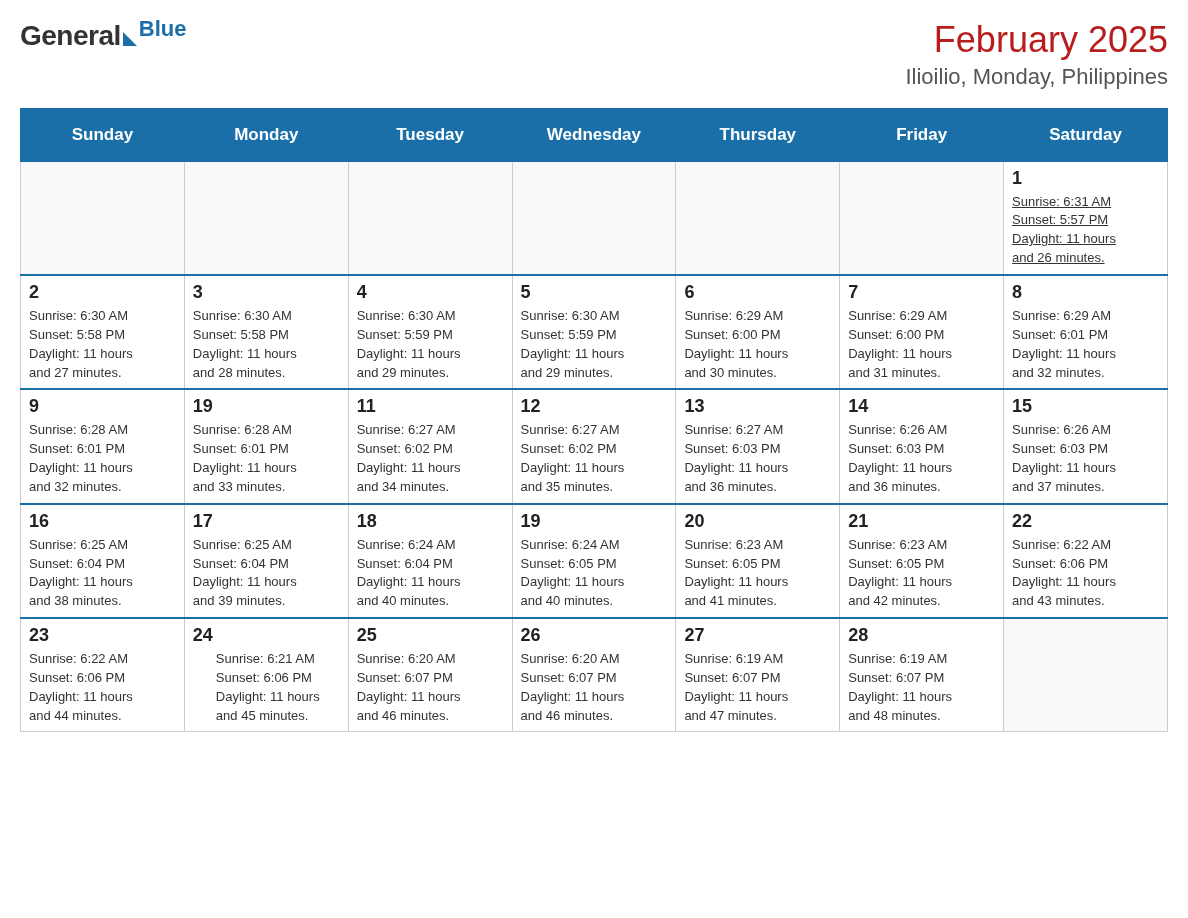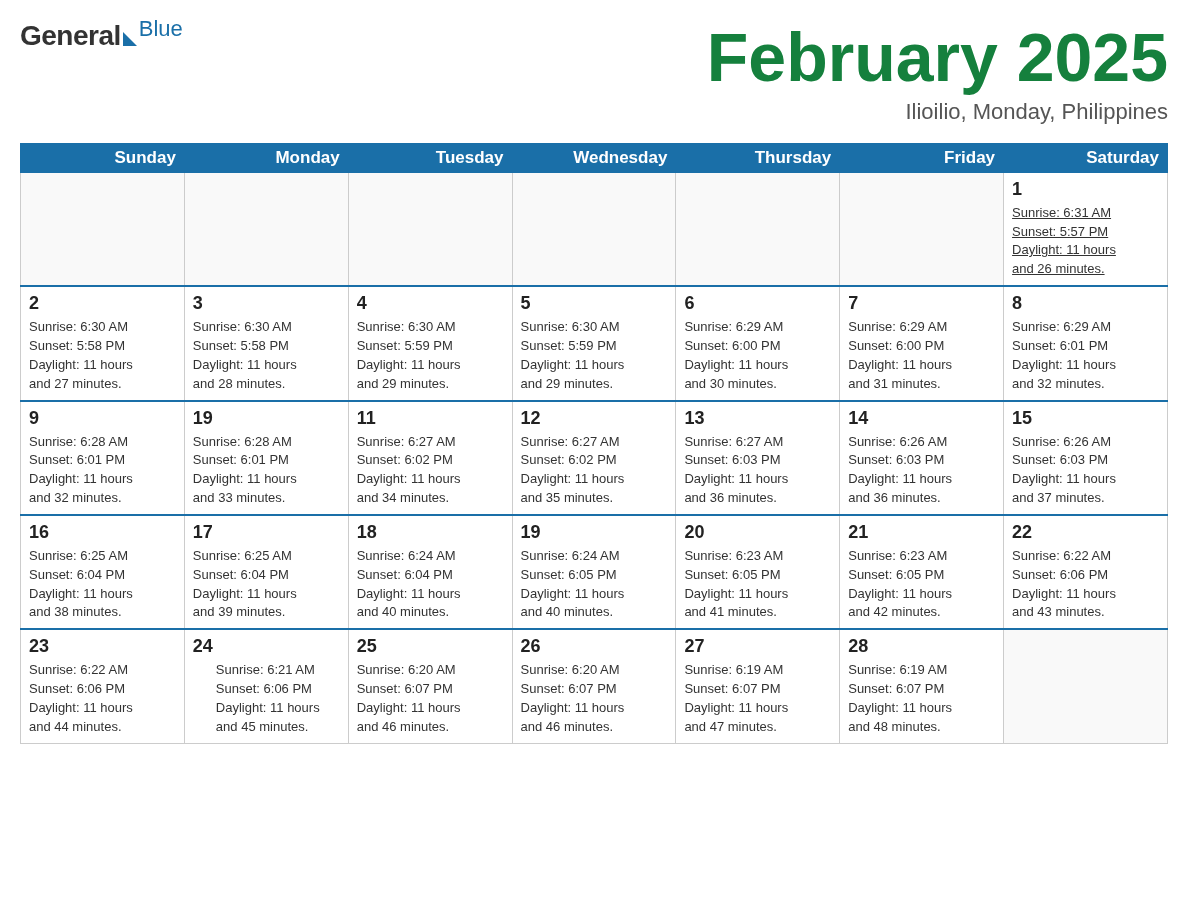--- a/index.html
+++ b/index.html
@@ -35,51 +35,51 @@
       width: 0;
       height: 0;
       border-left: 14px solid #1a6fa8;
       border-top: 14px solid transparent;
       border-bottom: 0px solid transparent;
       margin-left: 2px;
       margin-top: 6px;
     }
     .logo-bottom {
       font-size: 22px;
-      font-weight: normal;
+      font-weight: bold;
       color: #1a6fa8;
       margin-top: -4px;
       margin-left: 2px;
     }
     .title-area {
       text-align: right;
     }
     .month-title {
-      font-size: 68px;
-      font-weight: bold;
-      color: #15803d;
+      font-size: 36px;
+      font-weight: normal;
+      color: #b91c1c;
       line-height: 1.1;
     }
     .location {
       font-size: 22px;
       color: #555;
       margin-top: 4px;
     }
     .calendar {
       width: 100%;
       border-collapse: collapse;
       border: 1px solid #aaa;
     }
     .calendar th {
       background-color: #1a6fa8;
       color: #fff;
       font-size: 17px;
       font-weight: bold;
-      padding: 4px 8px;
-      text-align: right;
+      padding: 16px 8px;
+      text-align: center;
       border: 1px solid #1a6fa8;
     }
     .calendar td {
       vertical-align: top;
       border: 1px solid #ccc;
       padding: 6px 8px;
       width: calc(100% / 7);
       min-height: 110px;
       height: 110px;
       font-size: 13px;

